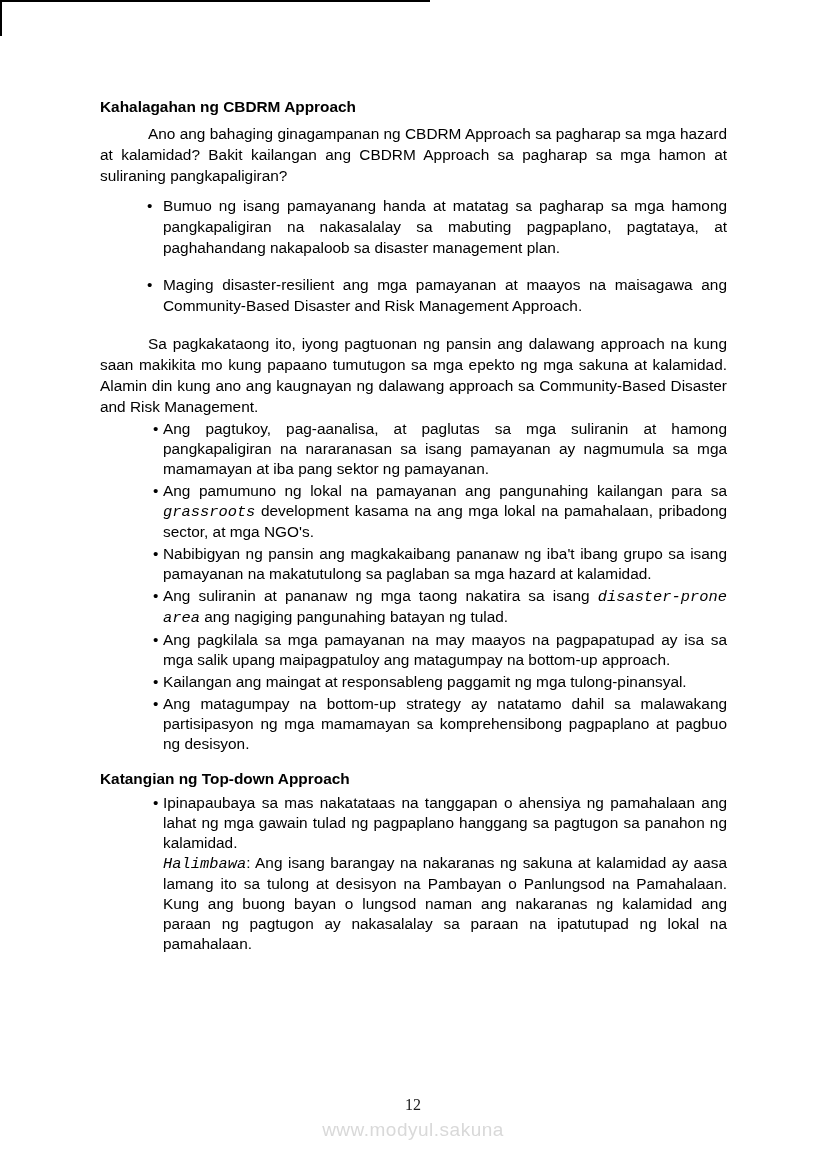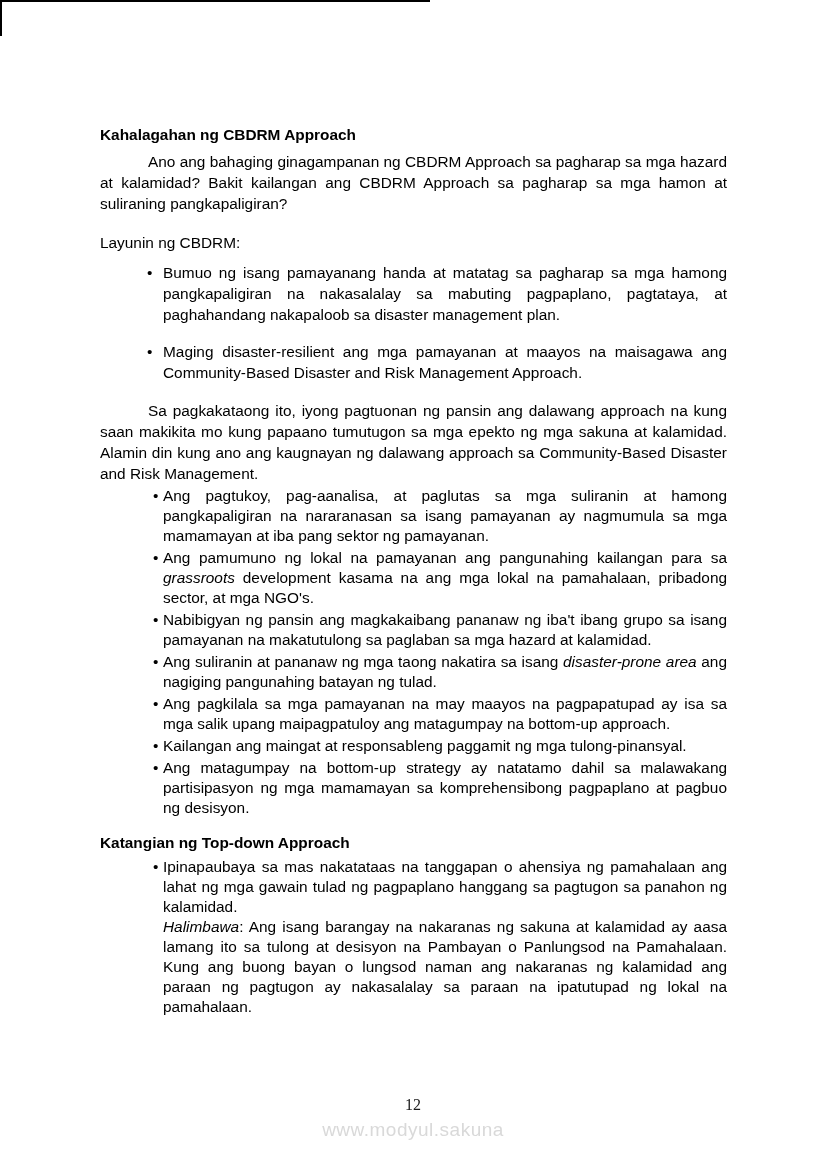--- a/index.html
+++ b/index.html
@@ -28,21 +28,20 @@
     position: absolute;
     left: 0; top: 0;
     width: 2px; height: 36px;
     background: #000;
   }
   .content {
     position: absolute;
     left: 100px;
     top: 96px;
     width: 627px;
-    margin-top: 28px;
   }
   .heading {
     font-weight: bold;
     line-height: 21px;
     margin: 0;
     font-size: 15.4px;
   }
   .para {
     margin: 0;
     text-indent: 48px;
@@ -62,21 +61,21 @@
 
   .bullet-item { display: flex; }
   .list-a .bullet-item + .bullet-item { margin-top: 16px; }
   .list-b .bullet-item + .bullet-item { margin-top: 2px; }
 
   .bullet-marker { flex: 0 0 16px; }
   .list-b .bullet-marker, .list-c .bullet-marker { flex: 0 0 10px; }
 
   .bullet-body { flex: 1 1 auto; min-width: 0; }
   .bullet-para { text-align: justify; }
-  .bullet-para em { font-style: italic; }
+  .bullet-para em { font-style: italic; font-family: Liberation Mono, monospace; }
 
   .page-number {
     position: absolute;
     left: 0; top: 1096px;
     width: 826px;
     text-align: center;
     font-family: "Liberation Serif", serif;
     font-size: 16px;
     color: #1a1a1a;
   }
@@ -95,21 +94,20 @@
 
 <div class="page">
   <div class="edge-top"></div>
   <div class="edge-left"></div>
 
   <div class="content">
     <h1 class="heading">Kahalagahan ng CBDRM Approach</h1>
 
     <p class="para intro">Ano ang bahaging ginagampanan ng CBDRM Approach sa pagharap sa mga hazard at kalamidad? Bakit kailangan ang CBDRM Approach sa pagharap sa mga hamon at suliraning pangkapaligiran?</p>
 
-    <div class="plain-label">Layunin ng CBDRM:</div>
 
     <div class="bullet-list list-a">
         <div class="bullet-item">
           <span class="bullet-marker">•</span>
           <div class="bullet-body">
             <div class="bullet-para"><span>Bumuo ng isang pamayanang handa at matatag sa pagharap sa mga hamong pangkapaligiran na nakasalalay sa mabuting pagpaplano, pagtataya, at paghahandang nakapaloob sa disaster management plan.</span></div>
           </div>
         </div>
         <div class="bullet-item">
           <span class="bullet-marker">•</span>

